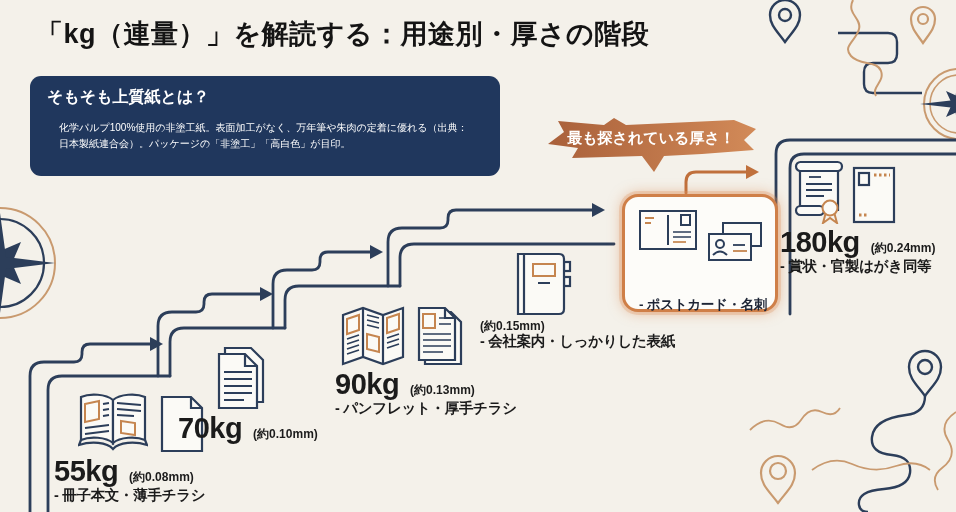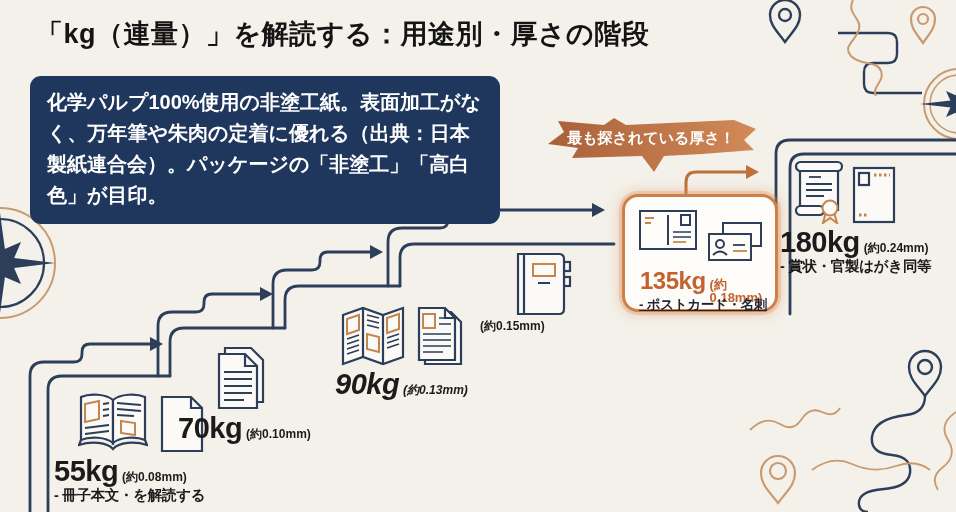--- a/index.html
+++ b/index.html
@@ -5,47 +5,47 @@
   html,body{margin:0;padding:0;}
   body{font-family:"Liberation Sans","DejaVu Sans",sans-serif;}
   .canvas{position:relative;width:956px;height:512px;background:#f4f1ea;overflow:hidden;}
   .layer{position:absolute;left:0;top:0;width:956px;height:512px;pointer-events:none;}
 
   .title{position:absolute;left:36px;top:16px;font-size:27px;font-weight:800;color:#141414;letter-spacing:.5px;white-space:nowrap;}
 
   .info-box{position:absolute;left:30px;top:76px;width:470px;box-sizing:border-box;
     background:#20375d;border-radius:11px;padding:11px 17px 13px 17px;color:#fff;}
   .info-box h2{margin:0 0 4px 0;font-size:16px;font-weight:800;}
-  .info-box p{margin:0;font-size:20px;line-height:1.55;font-weight:700;}
+  .info-box p{margin:12px;font-size:10px;line-height:1.55;font-weight:400;}
 
   .badge{position:absolute;left:542px;top:116px;width:222px;height:62px;}
   .badge text{font-size:15px;font-weight:800;fill:#ffffff;font-family:"Liberation Sans","DejaVu Sans",sans-serif;}
 
   .step{position:absolute;color:#1b1b1b;}
   .icons{display:flex;align-items:flex-end;}
-  .wline{display:flex;align-items:baseline;gap:4px;line-height:1;margin-top:4px;}
+  .wline{display:flex;align-items:baseline;gap:11px;line-height:1;margin-top:4px;}
   .weight{font-size:29px;font-weight:800;letter-spacing:-0.5px;}
   .thick{font-size:12px;font-weight:700;}
   .use{font-size:14.5px;font-weight:700;letter-spacing:-0.3px;white-space:nowrap;}
 
   .s55{left:54px;top:391px;} .s55 .icons{margin-left:24px;gap:12px;}
   .s70{left:178px;top:346px;} .s70 .icons{margin-left:33px;}
-  .s90{left:335px;top:306px;font-style:italic;} .s90 .icons{margin-left:6px;gap:10px;}
+  .s90{left:335px;top:306px;} .s90 .icons{margin-left:6px;gap:10px;}
   .s110{left:480px;top:252px;} .s110 .icons{margin-left:34px;}
   .s180{left:780px;top:160px;} .s180 .icons{margin-left:14px;gap:8px;}
 
   .hl-box{position:absolute;left:622px;top:194px;width:156px;height:118px;box-sizing:border-box;
     background:#fdfcf9;border:3px solid #cf7f48;border-radius:16px;
     box-shadow:0 0 0 3px rgba(222,148,97,.28),0 0 14px rgba(216,130,70,.55);}
   .hl-box .icons{position:absolute;left:14px;top:13px;}
   .hl-box .cards{position:absolute;left:82px;top:24px;}
   .hl-box .wline{position:absolute;left:15px;top:72px;color:#c2632f;margin-top:0;}
   .hl-box .weight{font-size:24px;}
   .hl-box .thick{font-size:13px;}
-  .hl-box .use{position:absolute;left:14px;top:99px;font-size:13.5px;color:#1d2435;margin-top:0;text-decoration:underline;}
+  .hl-box .use{position:absolute;left:14px;top:99px;font-size:13.5px;color:#1d2435;margin-top:0;}
 </style>
 </head>
 <body>
 
 <div class="canvas">
 
   <svg class="layer" viewBox="0 0 956 512">
 
     <g fill="none">
       <circle cx="0" cy="263" r="55" stroke="#c99a6f" stroke-width="2"></circle>
@@ -102,20 +102,21 @@
       <polygon points="370,245 383,252 370,259"></polygon>
       <polygon points="592,203 605,210 592,217"></polygon>
     </g>
     <path fill="none" stroke="#c0703c" stroke-width="3" stroke-linecap="round" d="M686,193 L686,182 Q686,172 696,172 L746,172"></path>
     <polygon fill="#c0703c" points="746,165 759,172 746,179"></polygon>
   </svg>
 
   <div class="title">「kg（連量）」を解読する：用途別・厚さの階段</div>
 
   <div class="info-box">
+    <h2>そもそも上質紙とは？</h2>
     <p>化学パルプ100%使用の非塗工紙。表面加工がなく、万年筆や朱肉の定着に優れる（出典：日本製紙連合会）。パッケージの「非塗工」「高白色」が目印。</p>
   </div>
 
   <svg class="badge" viewBox="0 0 222 62">
     <defs>
       <linearGradient id="badgeGrad" x1="0" y1="0" x2="1" y2="0">
         <stop offset="0" stop-color="#a9603a"></stop>
           <stop offset="1" stop-color="#d28a58"></stop>
       </linearGradient>
     </defs>
@@ -136,21 +137,21 @@
       </svg>
       <svg width="44" height="58" viewBox="0 0 44 58" fill="none" stroke="#2c3e5a" stroke-width="2.2">
         <path d="M2,2 L31,2 L42,13 L42,56 L2,56 Z" fill="#fbfaf6"></path>
         <path d="M31,2 L31,13 L42,13"></path>
       </svg>
     </div>
     <div class="wline">
       <span class="weight">55kg</span>
       <span class="thick">(約0.08mm)</span>
     </div>
-    <div class="use">- 冊子本文・を解読する</div>
+    <div class="use">- 冊子本文・薄手チラシ</div>
   </div>
 
   <div class="step s70">
     <div class="icons">
       <svg width="58" height="64" viewBox="0 0 58 64" fill="none" stroke="#2c3e5a" stroke-width="2.2">
         <path d="M14,2 L40,2 L52,14 L52,56 L14,56 Z" fill="#fbfaf6"></path>
         <path d="M8,8 L34,8 L46,20 L46,62 L8,62 Z" fill="#fbfaf6"></path>
         <path d="M34,8 L34,20 L46,20"></path>
         <path d="M13,26 H41 M13,33 H41 M13,40 H41 M13,47 H41 M13,54 H33" stroke-width="1.8"></path>
       </svg>
@@ -178,36 +179,38 @@
         <path d="M4,2 L30,2 L40,12 L40,54 L4,54 Z" fill="#fbfaf6"></path>
         <path d="M30,2 L30,12 L40,12"></path>
         <rect x="8" y="8" width="12" height="14" stroke="#c5854f" stroke-width="2"></rect>
         <path d="M24,12 H34 M24,18 H36 M8,28 H36 M8,34 H36 M8,40 H36 M8,46 H28" stroke-width="1.7"></path>
       </svg>
     </div>
     <div class="wline">
       <span class="weight">90kg</span>
       <span class="thick">(約0.13mm)</span>
     </div>
+    <div class="use">- パンフレット・厚手チラシ</div>
   </div>
 
   <div class="step s110">
     <div class="icons">
       <svg width="58" height="64" viewBox="0 0 58 64" fill="none" stroke="#2c3e5a" stroke-width="2.2">
         <rect x="50" y="10" width="6" height="9" fill="#fbfaf6"></rect>
         <rect x="50" y="25" width="6" height="9" fill="#fbfaf6"></rect>
         <path d="M4,2 H45 Q50,2 50,7 V57 Q50,62 45,62 H4 Z" fill="#fbfaf6"></path>
         <path d="M10,2 V62"></path>
         <rect x="19" y="12" width="22" height="12" stroke="#c5854f" stroke-width="2"></rect>
         <path d="M24,31 H36" stroke-width="2"></path>
       </svg>
     </div>
     <div class="wline">
       <span class="thick">(約0.15mm)</span>
     </div>
+    <div class="use">- 会社案内・しっかりした表紙</div>
   </div>
 
   <div class="hl-box">
     <div class="icons">
       <svg width="58" height="40" viewBox="0 0 58 40" fill="none" stroke="#2c3e5a" stroke-width="2">
         <rect x="1" y="1" width="56" height="38" fill="#fdfcf9"></rect>
         <path d="M29,5 V35"></path>
         <path d="M6,8 H15 M6,13 H12" stroke="#c5854f" stroke-width="2"></path>
         <rect x="42" y="5" width="9" height="10"></rect>
         <path d="M34,22 H52 M34,27 H52" stroke-width="1.7"></path>
@@ -216,24 +219,20 @@
     </div>
     <div class="cards">
       <svg width="56" height="42" viewBox="0 0 56 42" fill="none" stroke="#2c3e5a" stroke-width="2">
         <rect x="16" y="2" width="38" height="23" fill="#fdfcf9"></rect>
         <rect x="2" y="13" width="42" height="26" fill="#fdfcf9"></rect>
         <circle cx="13" cy="23" r="4"></circle>
         <path d="M6,34 Q13,27 20,34"></path>
         <path d="M26,24 H38" stroke-width="1.8"></path>
         <path d="M26,30 H40" stroke="#c5854f" stroke-width="1.8"></path>
       </svg>
-    </div>
-    <div class="wline">
-      <span class="weight">135kg</span>
-      <span class="thick">(約0.18mm)</span>
     </div>
     <div class="use">- ポストカード・名刺</div>
   </div>
 
   <div class="step s180">
     <div class="icons">
       <svg width="50" height="64" viewBox="0 0 50 64" fill="none" stroke="#2c3e5a" stroke-width="2.2">
         <path d="M6,8 H44 V50 H6 Z" fill="#fbfaf6"></path>
         <rect x="2" y="2" width="46" height="9" rx="4.5" fill="#fbfaf6"></rect>
         <rect x="2" y="46" width="28" height="9" rx="4.5" fill="#fbfaf6"></rect>

